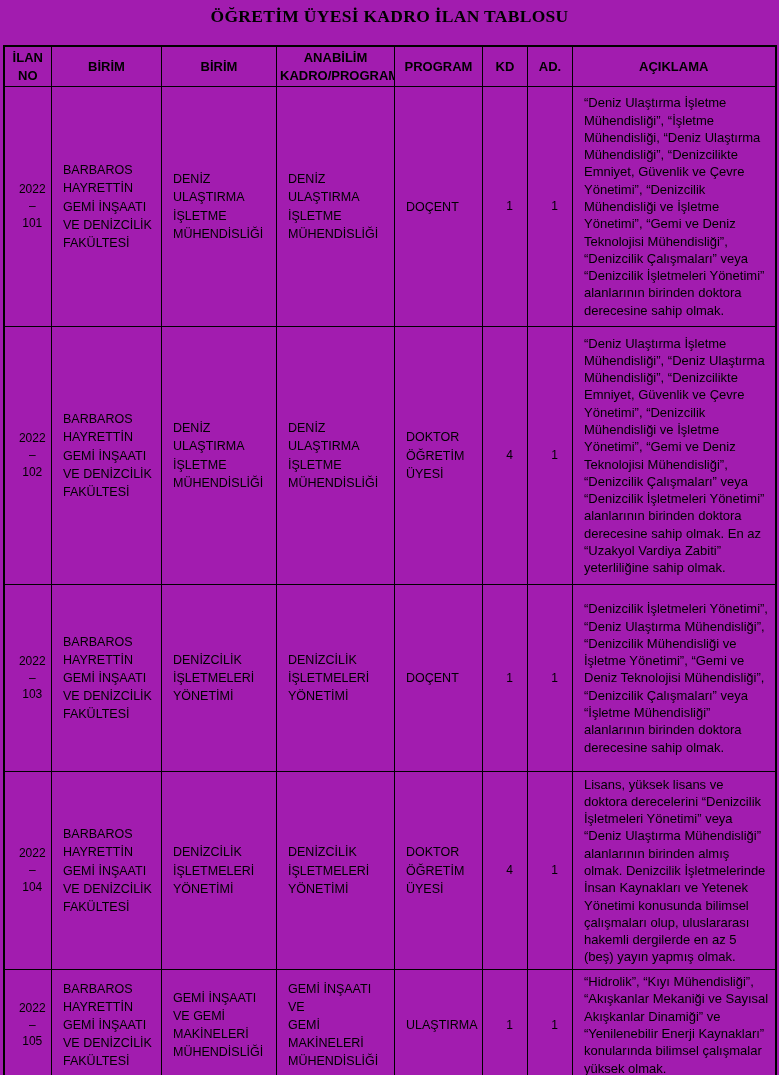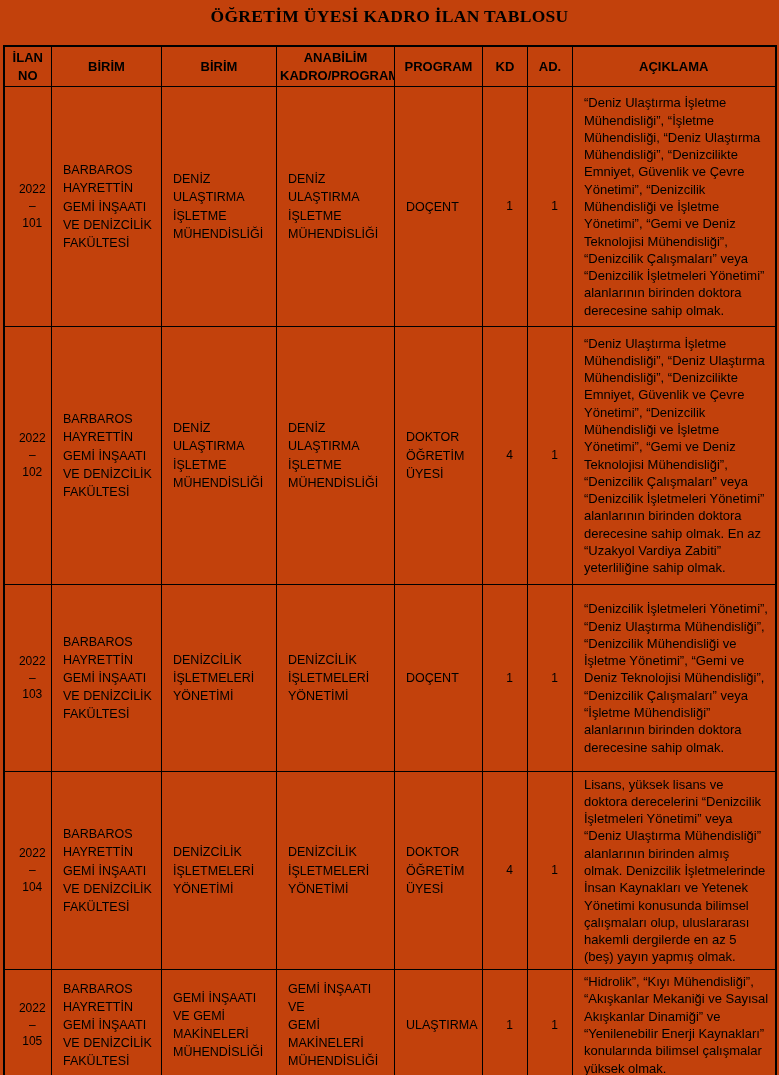--- a/index.html
+++ b/index.html
@@ -9,21 +9,21 @@
     width: 779px;
   }
   body {
     font-family: "Liberation Sans", sans-serif;
     color: #000000;
     -webkit-font-smoothing: antialiased;
   }
   .page {
     width: 779px;
     height: 1075px;
-    background: #c2410c;
+    background: #a21caf;
     box-sizing: border-box;
   }
   .page-title {
     text-align: center;
     font-family: "Liberation Serif", serif;
     font-weight: bold;
     font-size: 17.5px;
     letter-spacing: 0.3px;
     padding-top: 6px;
     margin: 0 0 0 0;

